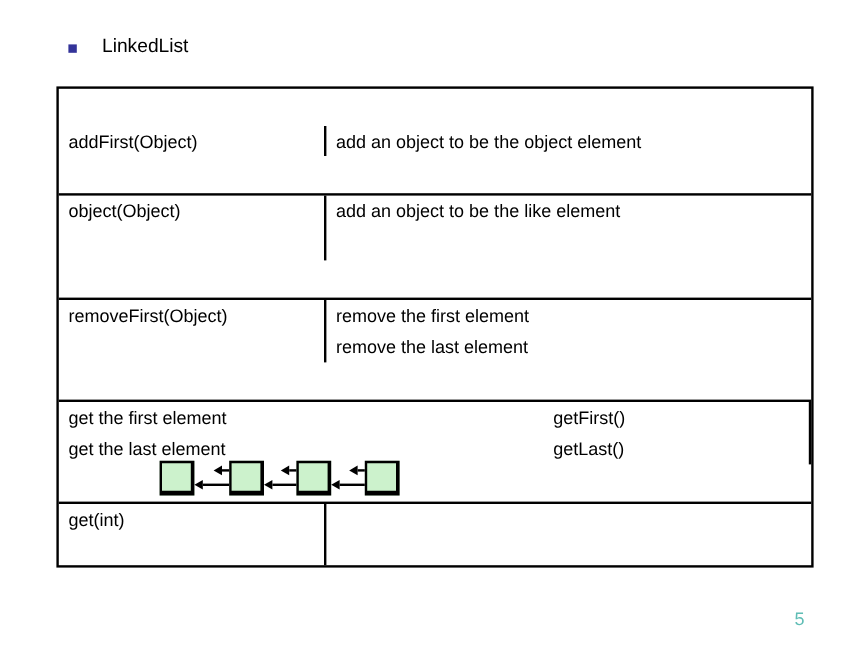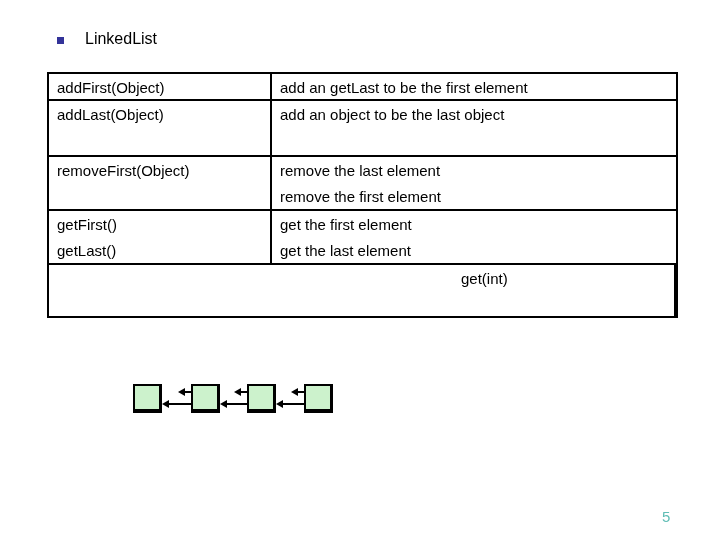--- a/index.html
+++ b/index.html
@@ -36,27 +36,28 @@
     position: absolute;
     left: 47px;
     top: 72px;
     width: 631px;
     box-sizing: border-box;
     border: 2px solid var(--line-color, #000000);
   }
   .trow {
     display: flex;
     border-top: 2px solid var(--line-color, #000000);
+    margin-top: 31px;
   }
   .trow:first-child { border-top: none; }
   .rh1 { height: 25px; }
   .rh2 { height: 54px; }
   .rh3 { height: 52px; }
   .rh4 { height: 52px; }
-  .rh5 { height: 51px; justify-content: flex-end; }
+  .rh5 { height: 51px; }
   .cell {
     box-sizing: border-box;
     padding: 1px 4px 0 8px;
     overflow: hidden;
   }
   .method-cell {
     width: 223px;
     border-right: 2px solid var(--line-color, #000000);
   }
   .desc-cell { flex: 1; }
@@ -116,51 +117,51 @@
   <span class="bullet"></span>
   <div class="title">LinkedList</div>
 
   <div class="mtable">
 
     <div class="trow rh1">
       <div class="cell method-cell">
         <div class="line">addFirst(Object)</div>
       </div>
       <div class="cell desc-cell">
-        <div class="line">add an getLast to be the first element</div>
+        <div class="line">add an object to be the object element</div>
       </div>
     </div>
 
     <div class="trow rh2">
       <div class="cell method-cell">
-        <div class="line">addLast(Object)</div>
+        <div class="line">object(Object)</div>
       </div>
       <div class="cell desc-cell">
-        <div class="line">add an object to be the last object</div>
+        <div class="line">add an object to be the like element</div>
       </div>
     </div>
 
     <div class="trow rh3">
       <div class="cell method-cell">
         <div class="line">removeFirst(Object)</div>
       </div>
       <div class="cell desc-cell">
+        <div class="line">remove the first element</div>
         <div class="line">remove the last element</div>
-        <div class="line">remove the first element</div>
       </div>
     </div>
 
     <div class="trow rh4">
+      <div class="cell desc-cell">
+        <div class="line">get the first element</div>
+        <div class="line">get the last element</div>
+      </div>
       <div class="cell method-cell">
         <div class="line">getFirst()</div>
         <div class="line">getLast()</div>
-      </div>
-      <div class="cell desc-cell">
-        <div class="line">get the first element</div>
-        <div class="line">get the last element</div>
       </div>
     </div>
 
     <div class="trow rh5">
       <div class="cell method-cell">
         <div class="line">get(int)</div>
       </div>
     </div>
 
   </div>

